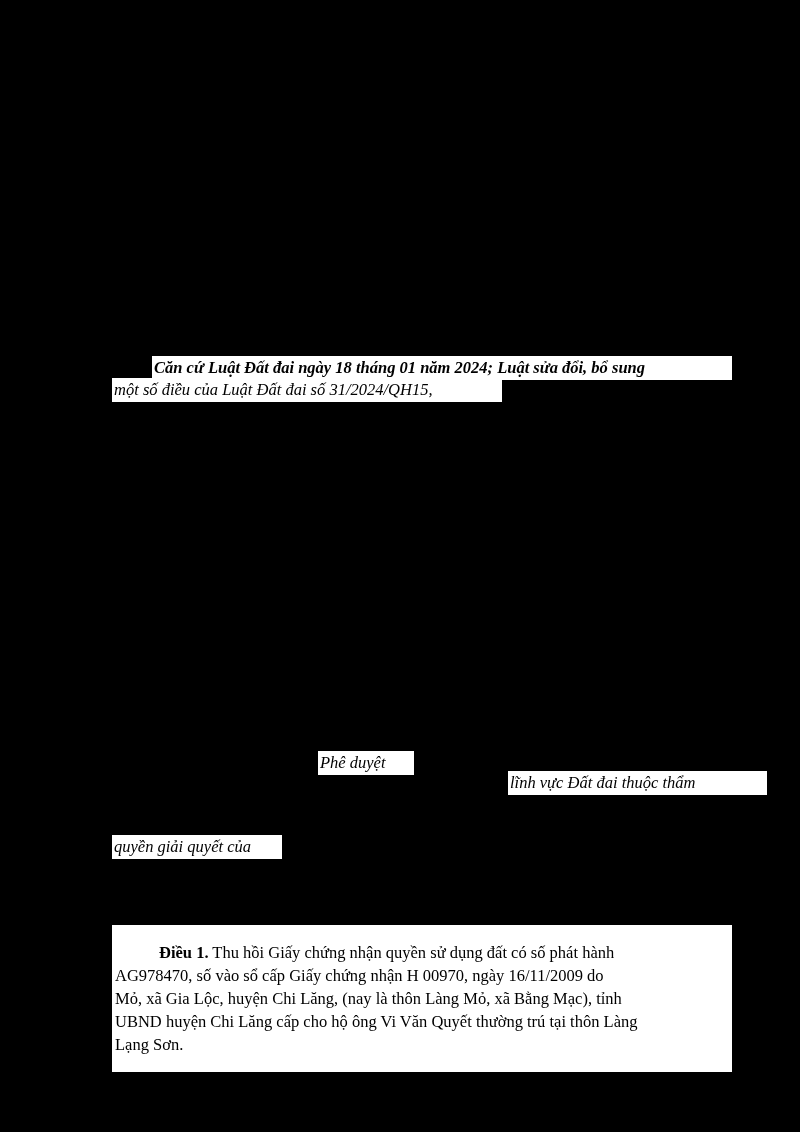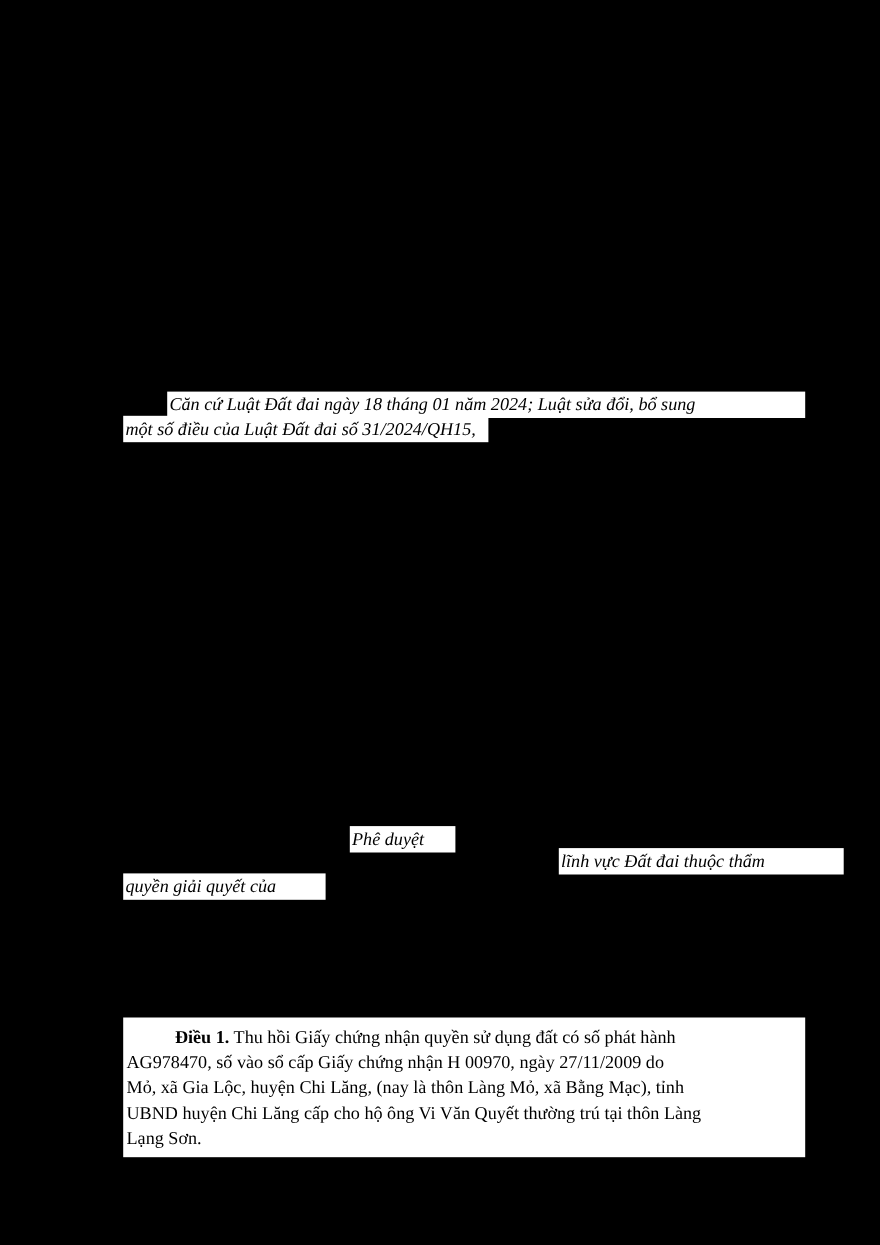--- a/index.html
+++ b/index.html
@@ -38,44 +38,44 @@
 
   
   .para-block {
     position: absolute;
     background: #ffffff;
     color: #000000;
     font-size: 16.5px;
     line-height: 23px;
     text-align: justify;
     box-sizing: border-box;
-    padding: 6px 3px;
+    padding: 16px 3px;
   }
   .para-block .indent { display: inline-block; width: 44px; }
   .justify-line {
     display: block;
     white-space: pre;
   }
 </style>
 </head>
 <body>
 
 <div class="page">
 
-  <div class="frag italic" style="left:152px; top:356px; width:580px;">Căn cứ Luật Đất đai ngày 18 tháng 01 năm 2024; Luật sửa đổi, bổ sung</div>
+  <div class="frag italic" style="left:152px; top:356px; width:580px;font-weight:bold;">Căn cứ Luật Đất đai ngày 18 tháng 01 năm 2024; Luật sửa đổi, bổ sung</div>
 
-  <div class="frag italic" style="left:112px; top:378px; width:332px;">một số điều của Luật Đất đai số 31/2024/QH15,</div>
+  <div class="frag italic" style="left:112px; top:378px; width:390px;">một số điều của Luật Đất đai số 31/2024/QH15,</div>
 
   <div class="frag italic" style="left:318px; top:751px; width:96px;">Phê duyệt</div>
 
   <div class="frag italic" style="left:508px; top:771px; width:259px;">lĩnh vực Đất đai thuộc thẩm</div>
 
-  <div class="frag italic" style="left:112px; top:794px; width:184px;">quyền giải quyết của</div>
+  <div class="frag italic" style="left:112px; top:835px; width:170px;">quyền giải quyết của</div>
 
   <div class="para-block" style="left:112px; top:925px; width:620px;">
     <span class="justify-line"><span class="indent"></span><span class="bold">Điều 1.</span> <span>Thu hồi Giấy chứng nhận quyền sử dụng đất có số phát hành</span></span>
-    <span class="justify-line"><span>AG978470, số vào sổ cấp Giấy chứng nhận H 00970, ngày 27/11/2009 do</span></span>
+    <span class="justify-line"><span>AG978470, số vào sổ cấp Giấy chứng nhận H 00970, ngày 16/11/2009 do</span></span>
     <span class="justify-line"><span>Mỏ, xã Gia Lộc, huyện Chi Lăng, (nay là thôn Làng Mỏ, xã Bằng Mạc), tỉnh</span></span>
     <span class="justify-line"><span>UBND huyện Chi Lăng cấp cho hộ ông Vi Văn Quyết thường trú tại thôn Làng</span></span>
     <span class="justify-line"><span>Lạng Sơn.</span></span>
   </div>
 
 </div>
 
 </body></html>

